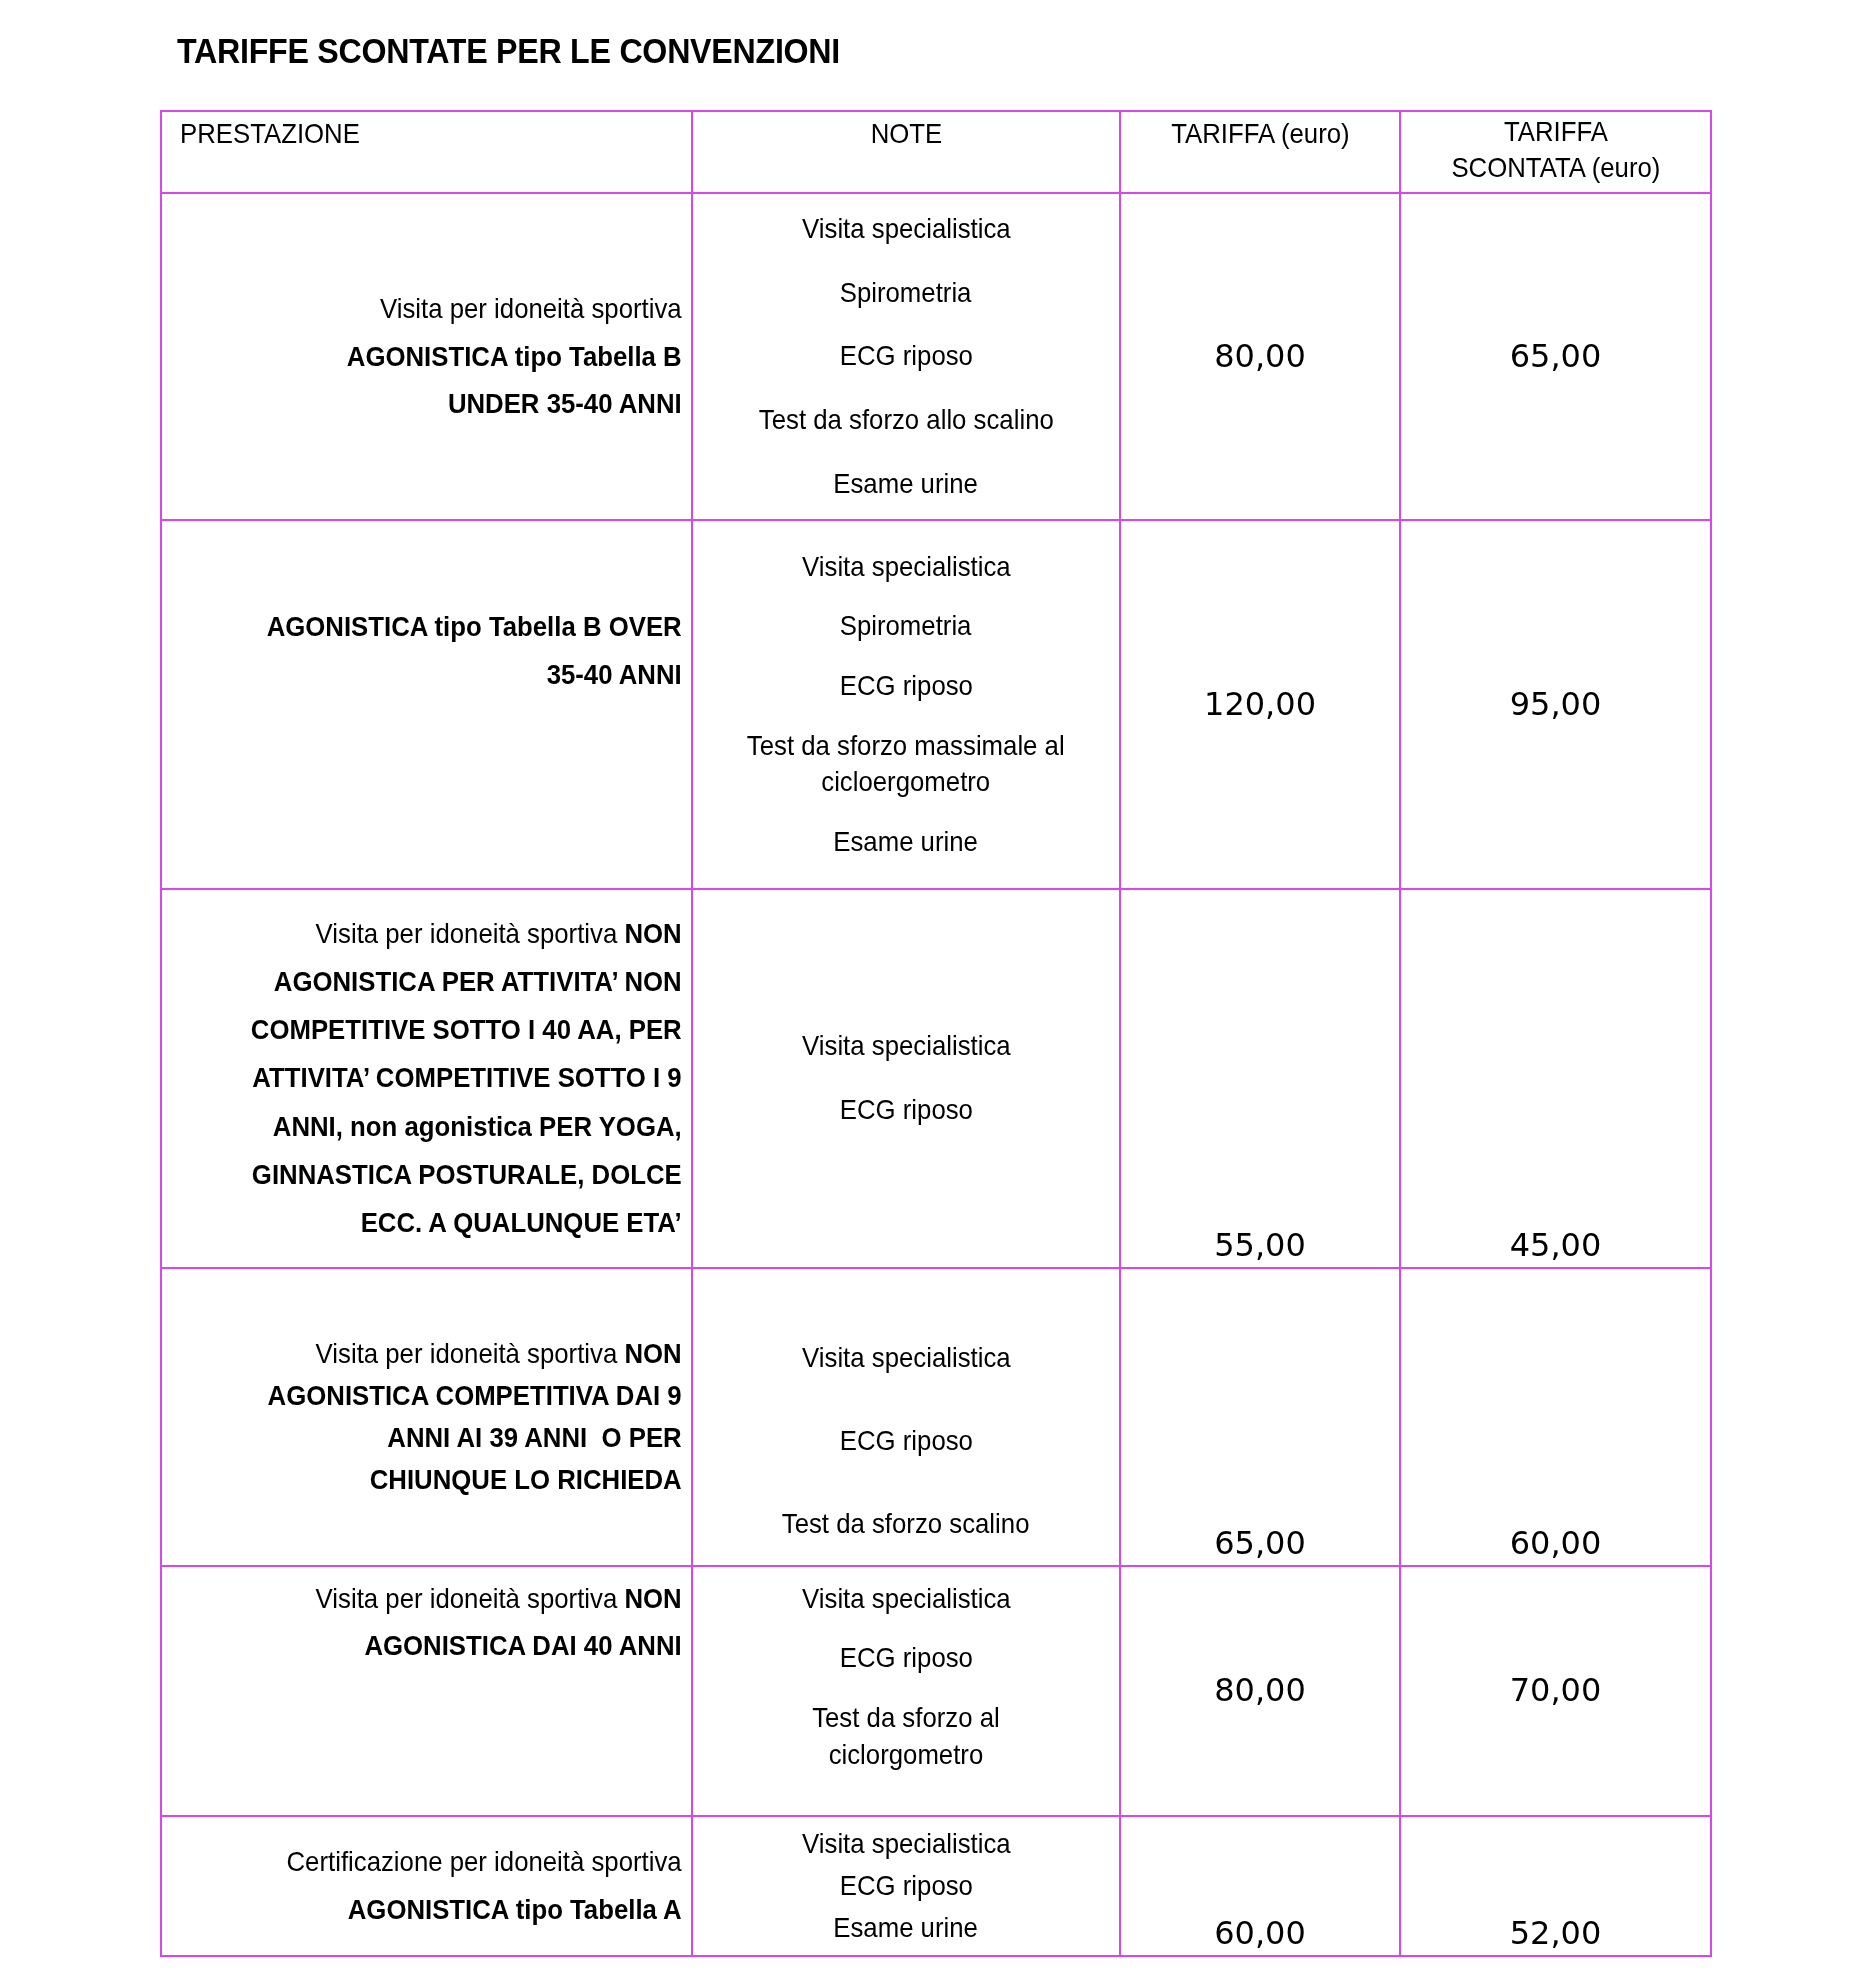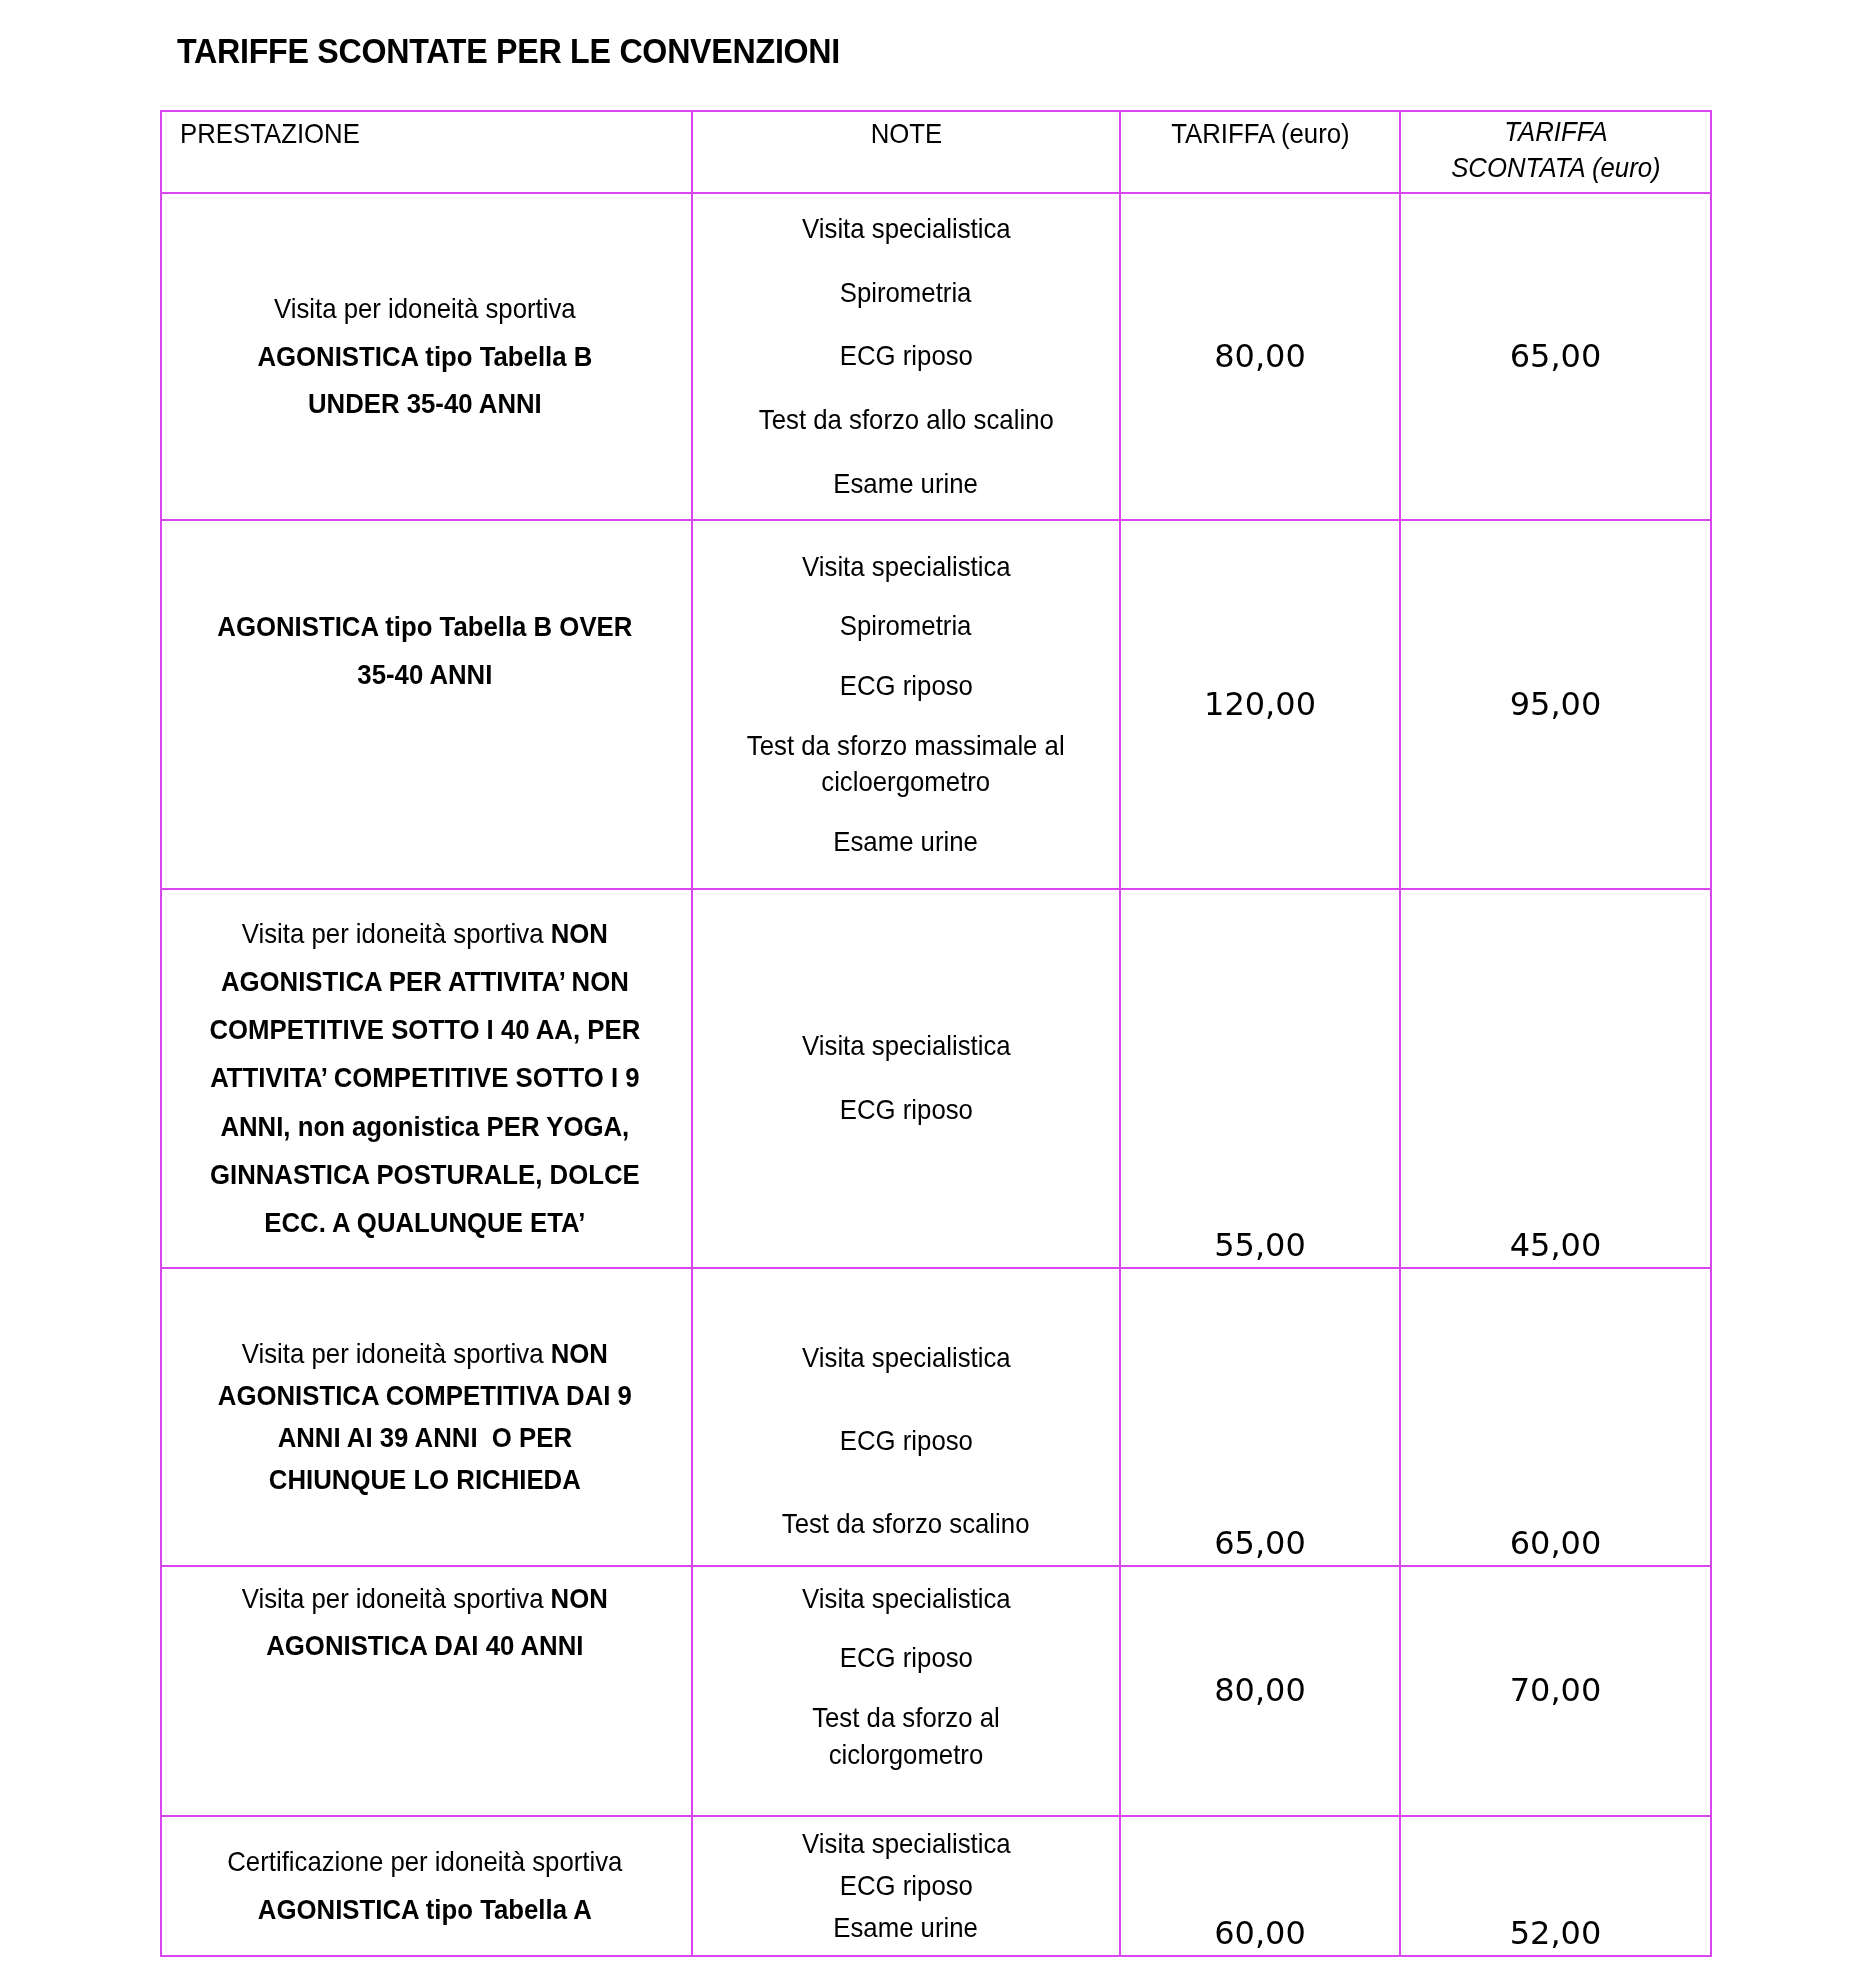--- a/index.html
+++ b/index.html
@@ -34,21 +34,21 @@
     th .hdr { padding: 3.9px 17.6px 0 17.6px; height: 80px; box-sizing: border-box; }
     th.c-left .hdr { text-align: left; }
     th.c-center .hdr { text-align: center; }
     th .hdr span { display: block; transform: scaleX(0.92); transform-origin: center top; }
     th.c-left .hdr span { transform-origin: left top; }
 
     .cell {
       box-sizing: border-box; height: 100%;
       display: flex; flex-direction: column;
     }
-    .prest { padding: 0 6px; text-align: center; justify-content: center; }
+    .prest { padding: 0 6px; text-align: right; justify-content: center; }
     .prest .txt { transform: scaleX(0.92); transform-origin: left center; width: 108%; }
     .prest.top { justify-content: flex-start; padding-top: 21.5px; }
     .prest .b { font-weight: bold; }
     .note { align-items: center; justify-content: center; text-align: center; padding: 0 9.8px; }
     .note.top { justify-content: flex-start; padding-top: 13.7px; }
     .note .ni { display: block; transform: scaleX(0.92); }
     .price { align-items: center; text-align: center; justify-content: center; }
     .price.top { justify-content: flex-end; padding-top: 19.5px; }
     .price span { font-family: "DejaVu Sans", sans-serif; font-size: 32px; }
 
@@ -95,21 +95,21 @@
         <div class="hdr">
             <span>NOTE</span>
           </div>
       </th>
       <th class="c-center">
         <div class="hdr">
             <span>TARIFFA (euro)</span>
           </div>
       </th>
       <th class="c-center">
-        <div class="hdr" style="padding-top:2px;font-style:italic;">
+        <div class="hdr" style="padding-top:2px;">
           <span>TARIFFA</span>
           <span>SCONTATA (euro)</span>
         </div>
       </th>
     </tr>
   </thead>
   <tbody>
 
     <tr class="r1">
       <td>

